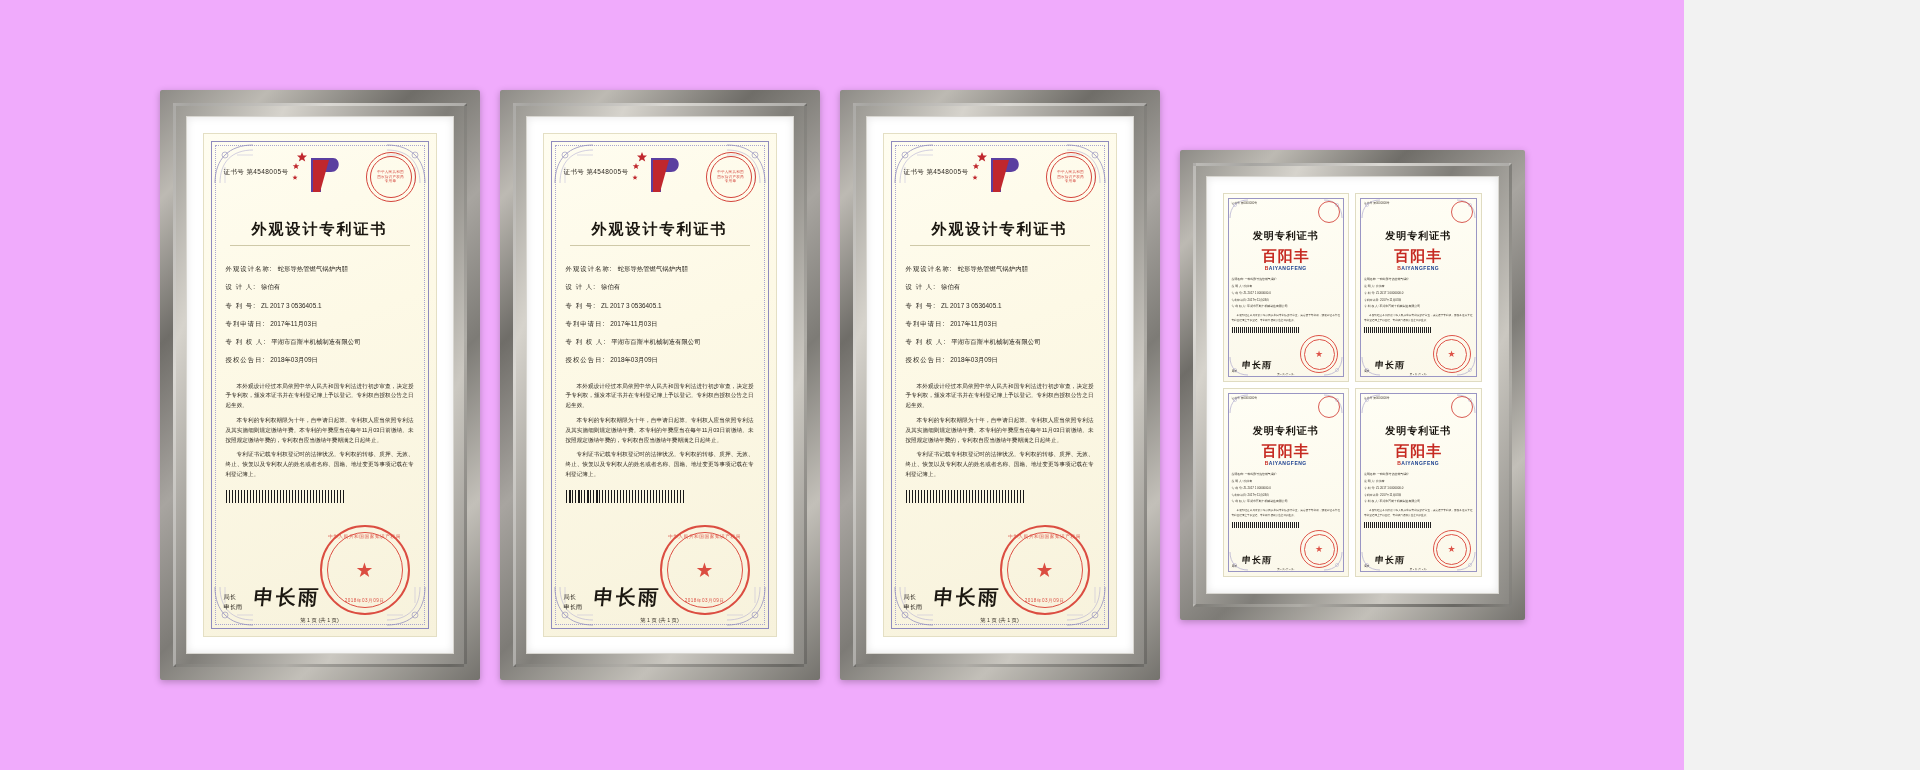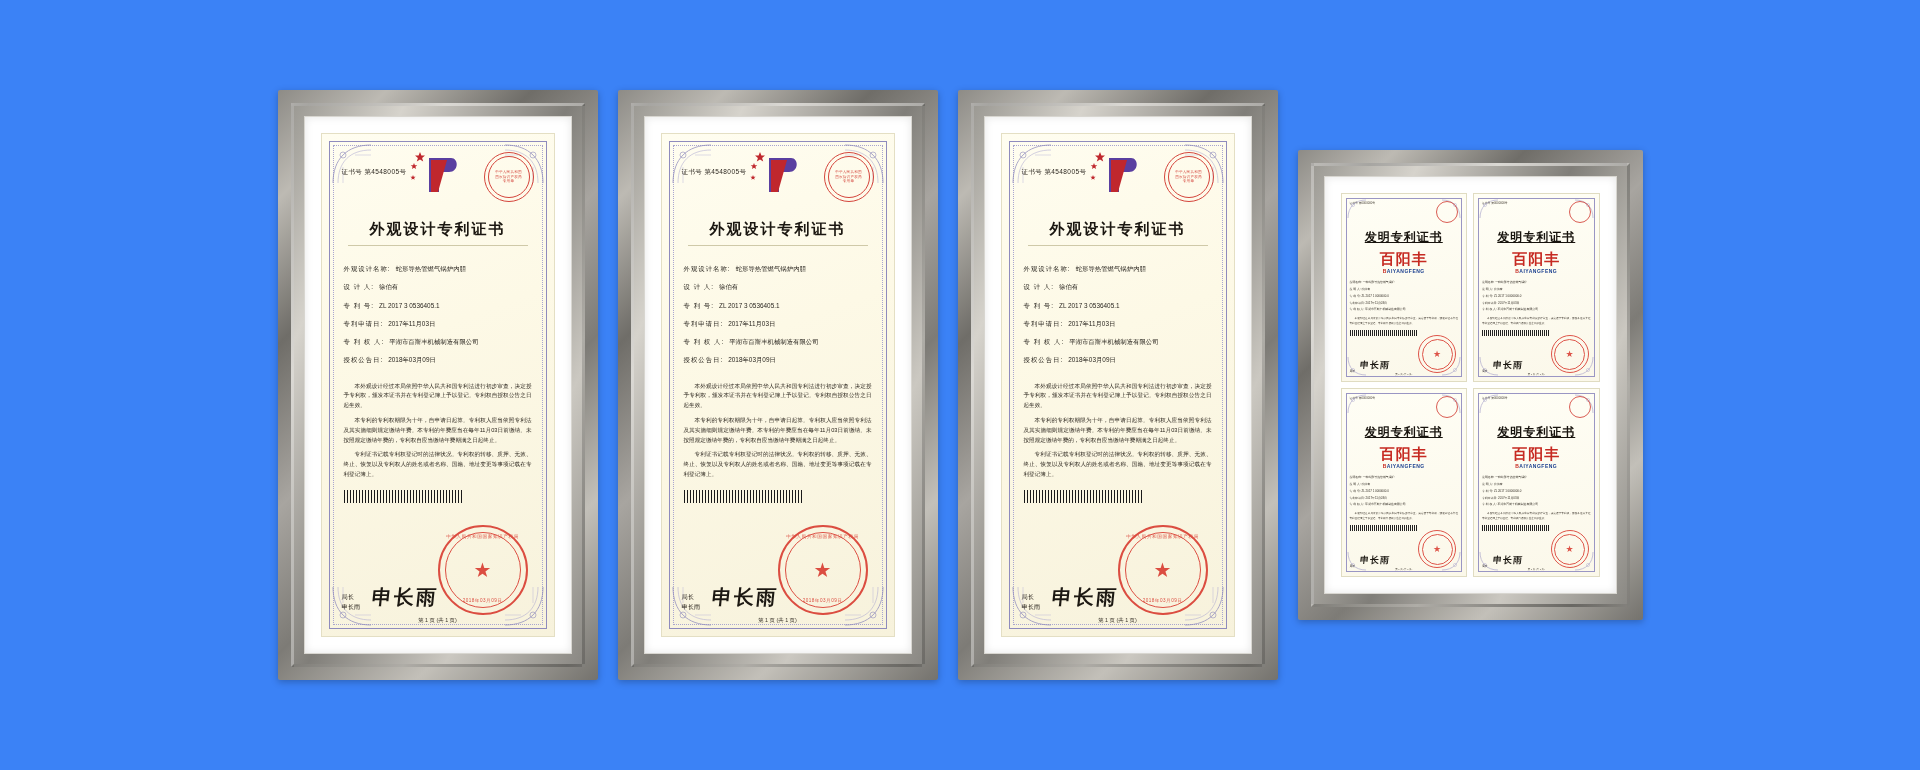--- a/index.html
+++ b/index.html
@@ -9,27 +9,27 @@
   }
   body {
     width: 1920px;
     height: 770px;
     font-family: "Liberation Sans", sans-serif;
     overflow: hidden;
   }
 
   .gallery {
     position: relative;
-    width: 1920px;
+    width: 1684px;
     height: 770px;
     display: flex;
     align-items: center;
     justify-content: center;
     gap: 20px;
-    background: #3b82f6;
+    background: #f0abfc;
   }
 
   
   .frame {
     position: relative;
     box-sizing: border-box;
     background: linear-gradient(135deg, #8d8b86 0%, #bdbab3 12%, #6f6d68 28%, #a8a5a0 46%, #7d7b76 62%, #c3c0b9 80%, #74726d 100%);
     padding: 13px;
     border-radius: 2px;
     box-shadow: 0 2px 7px rgba(0,0,0,0.25);
@@ -317,27 +317,26 @@
     color: #4a443a;
   }
   .mini-stamp {
     width: 20px; height: 20px;
     border-radius: 50%;
     border: .8px solid #d0342c;
     opacity: .8;
   }
   .mini-title {
     text-align: center;
-    font-size: 12px;
+    font-size: 10px;
     font-weight: bold;
     letter-spacing: 1px;
     color: #17130d;
     margin: 6px 0 5px 0;
     font-family: "DejaVu Serif", serif;
-    text-decoration: underline;
   }
   .mini-logo {
     text-align: center;
     margin: 1px 0 4px 0;
   }
   .brand-cn {
     font-family: "DejaVu Serif", serif;
     font-size: 15px;
     font-weight: bold;
     color: #c62a22;

